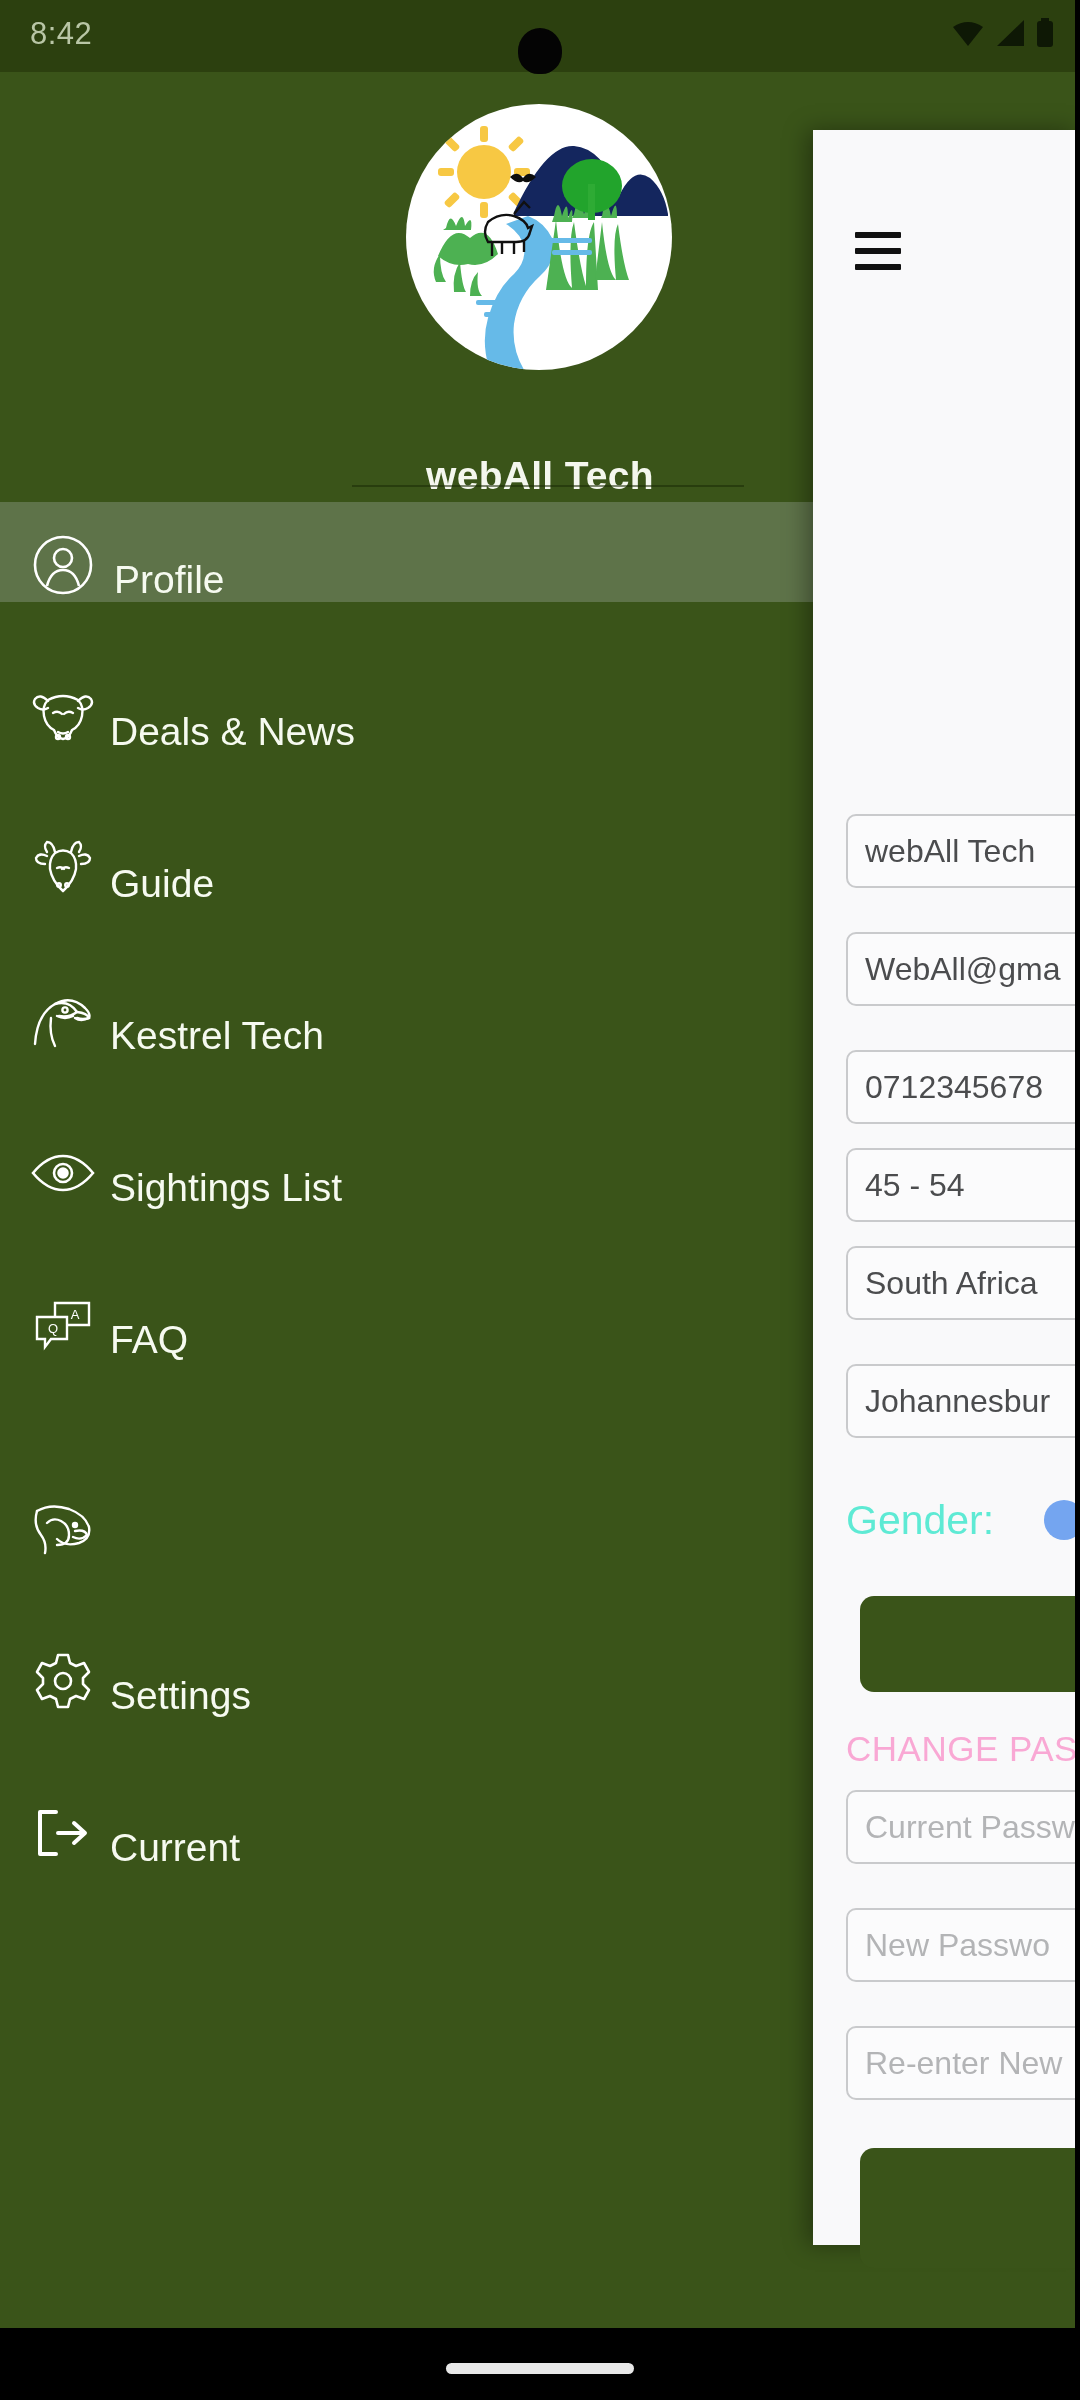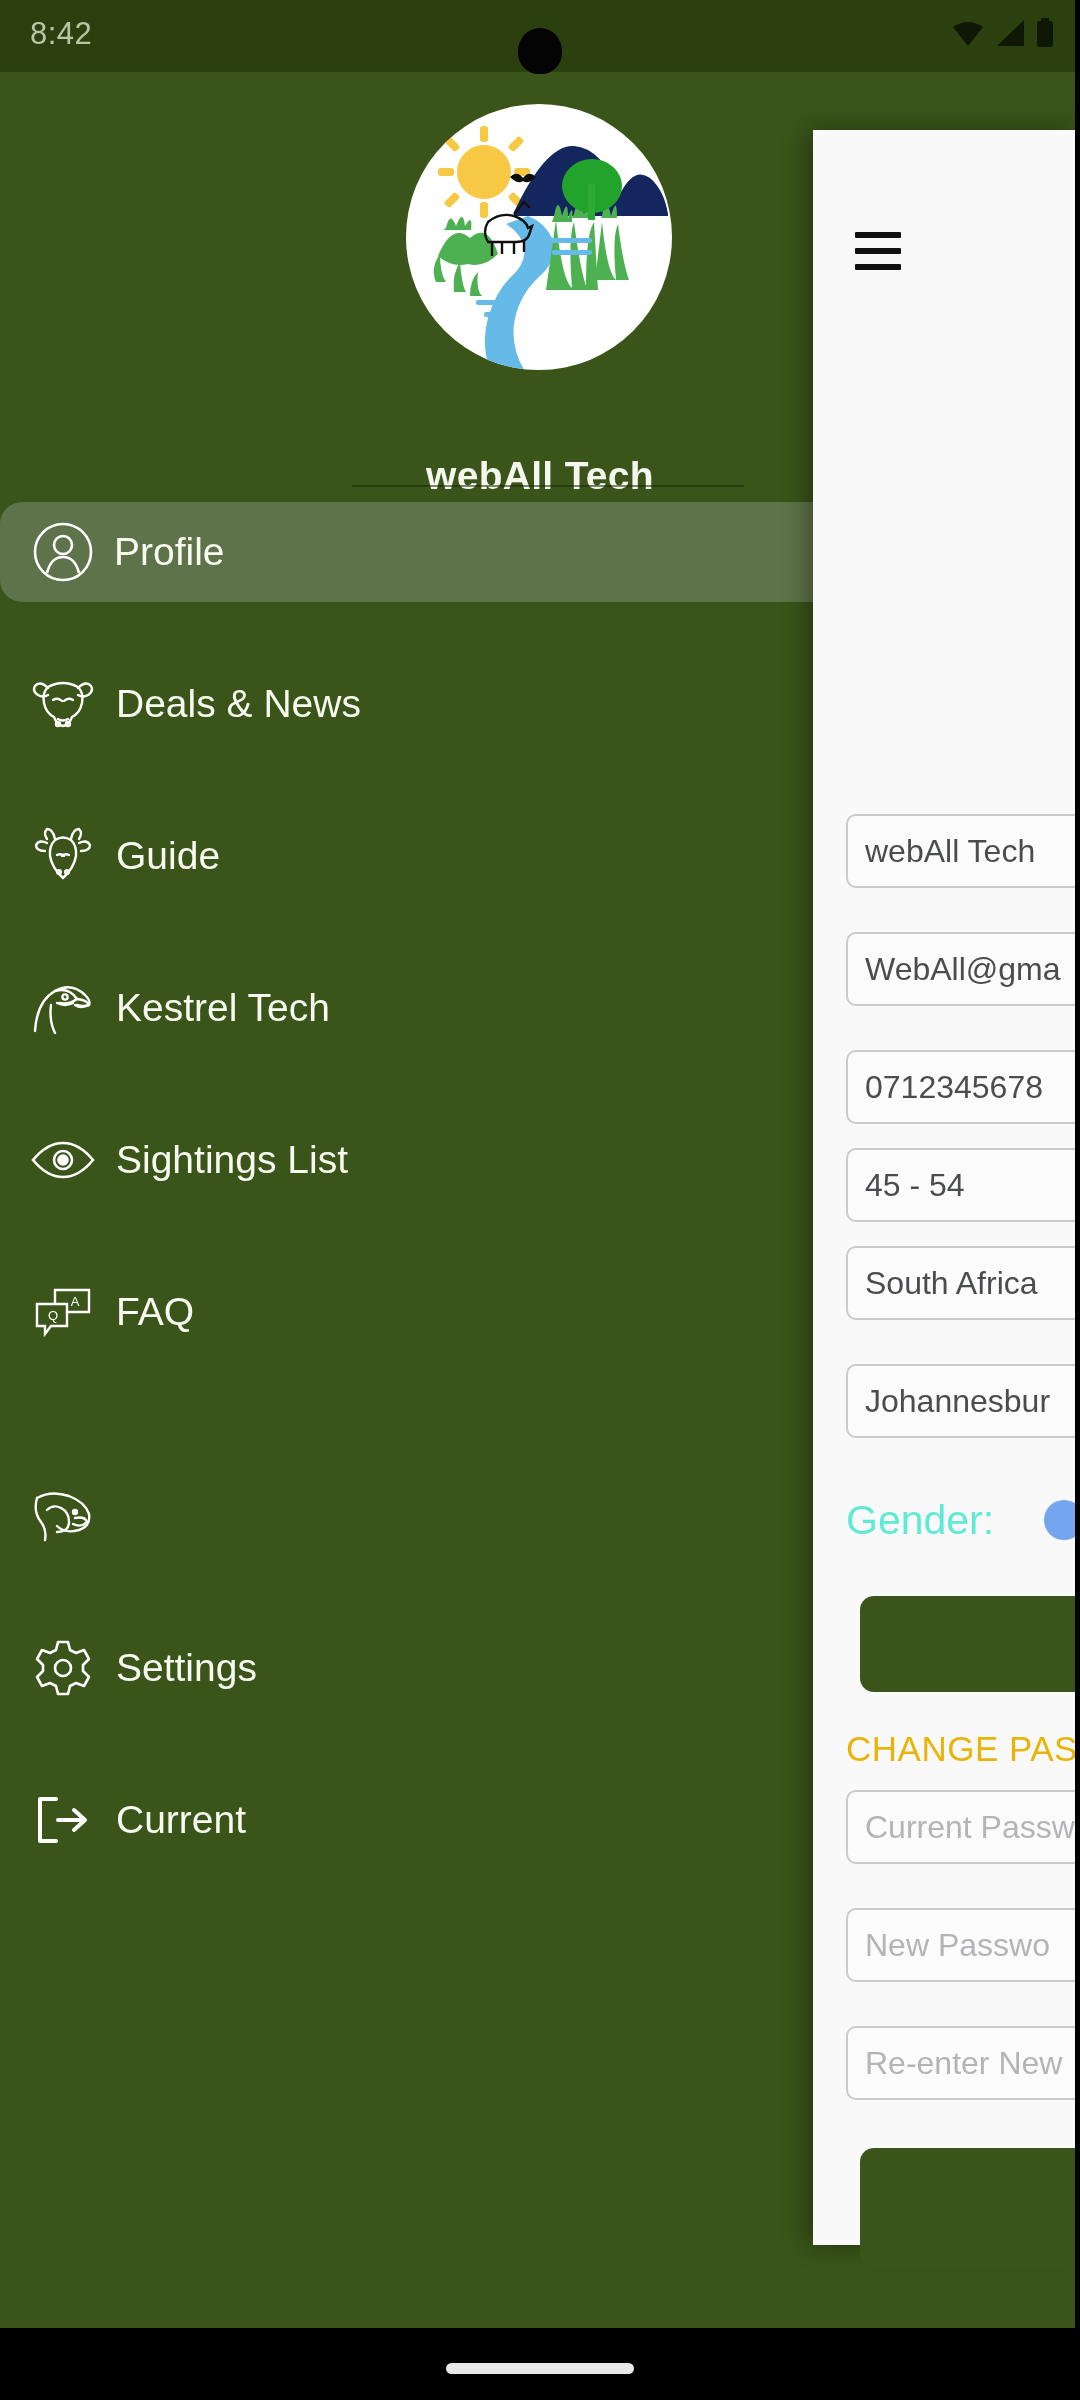--- a/index.html
+++ b/index.html
@@ -68,36 +68,35 @@
   #drawer-divider {
     position: absolute; top: 413px; left: 352px;
     width: 392px; height: 2px;
     background: rgba(25,42,5,.55);
   }
 
   #menu { position: absolute; top: 430px; left: 0; width: 1080px; }
   .menu-item {
     position: relative;
     height: 100px;
-    display: flex; align-items: center;
+    display: flex; align-items: flex-end;
     padding-left: 26px;
     box-sizing: border-box;
-    border-radius: 22px;
   }
   .menu-item.selected { background: #5e7349; }
   .mi-icon {
     width: 74px; min-width: 74px; height: 74px;
     display: flex; align-items: center; justify-content: center;
     color: #ffffff;
   }
   .mi-icon svg { display: block; }
   .mi-label {
     color: #f6faf0;
     font-size: 39px;
-    margin-left: 16px;
+    margin-left: 10px;
     white-space: nowrap;
   }
   .menu-item.selected .mi-label { margin-left: 14px; }
   .mi-spacer { height: 52px; }
 
   
   #content-panel {
     position: absolute; left: 813px; top: 130px;
     width: 267px; height: 2115px;
     background: #f9f9fa;
@@ -145,21 +144,21 @@
 
   .green-btn {
     position: absolute; left: 860px;
     width: 282px; height: 96px;
     background: #3a5419; border-radius: 14px;
     z-index: 26;
   }
 
   #change-pass-title {
     position: absolute; left: 846px; top: 1729px;
-    font-size: 35px; color: #eab308; letter-spacing: .5px;
+    font-size: 35px; color: #f9a8d4; letter-spacing: .5px;
     white-space: nowrap; z-index: 26;
   }
 
   
   #nav-bar {
     position: absolute; bottom: 0; left: 0;
     width: 1080px; height: 72px; background: #000000;
     z-index: 50;
   }
   #gesture-pill {

